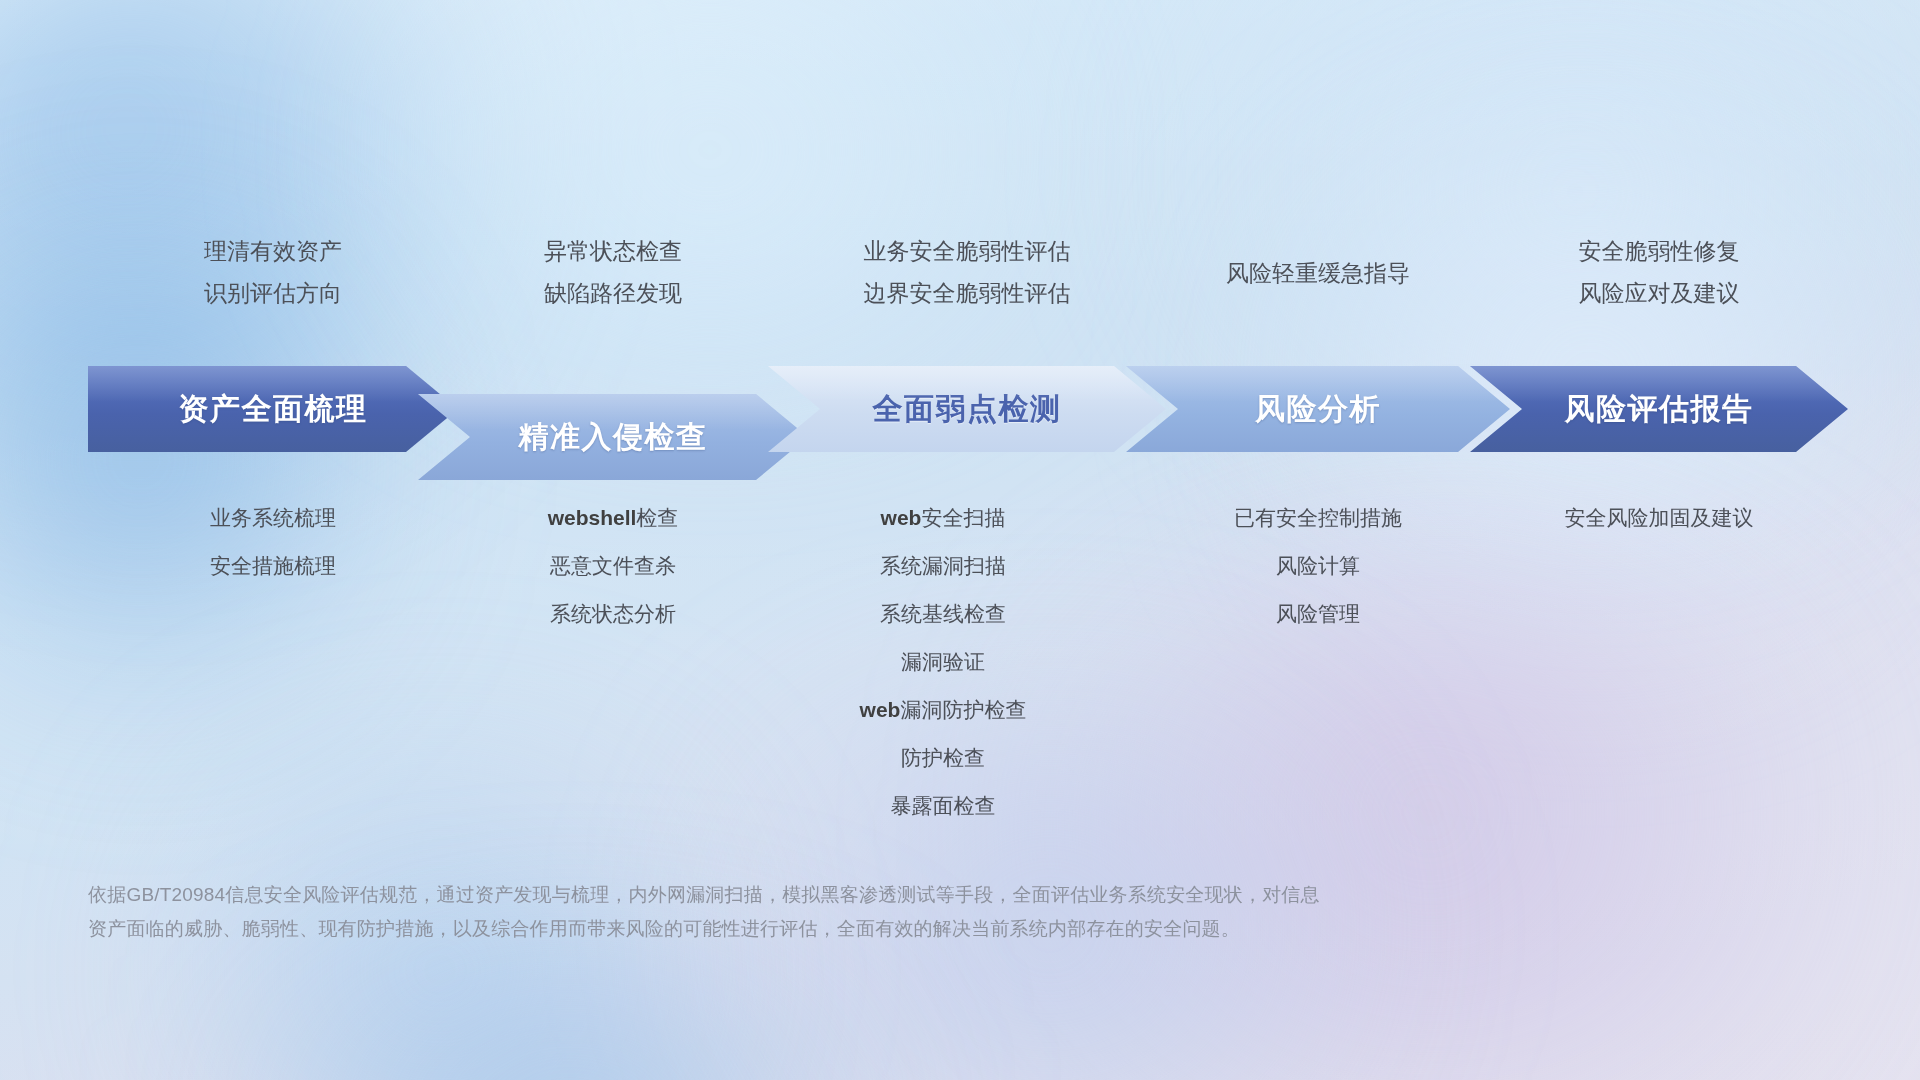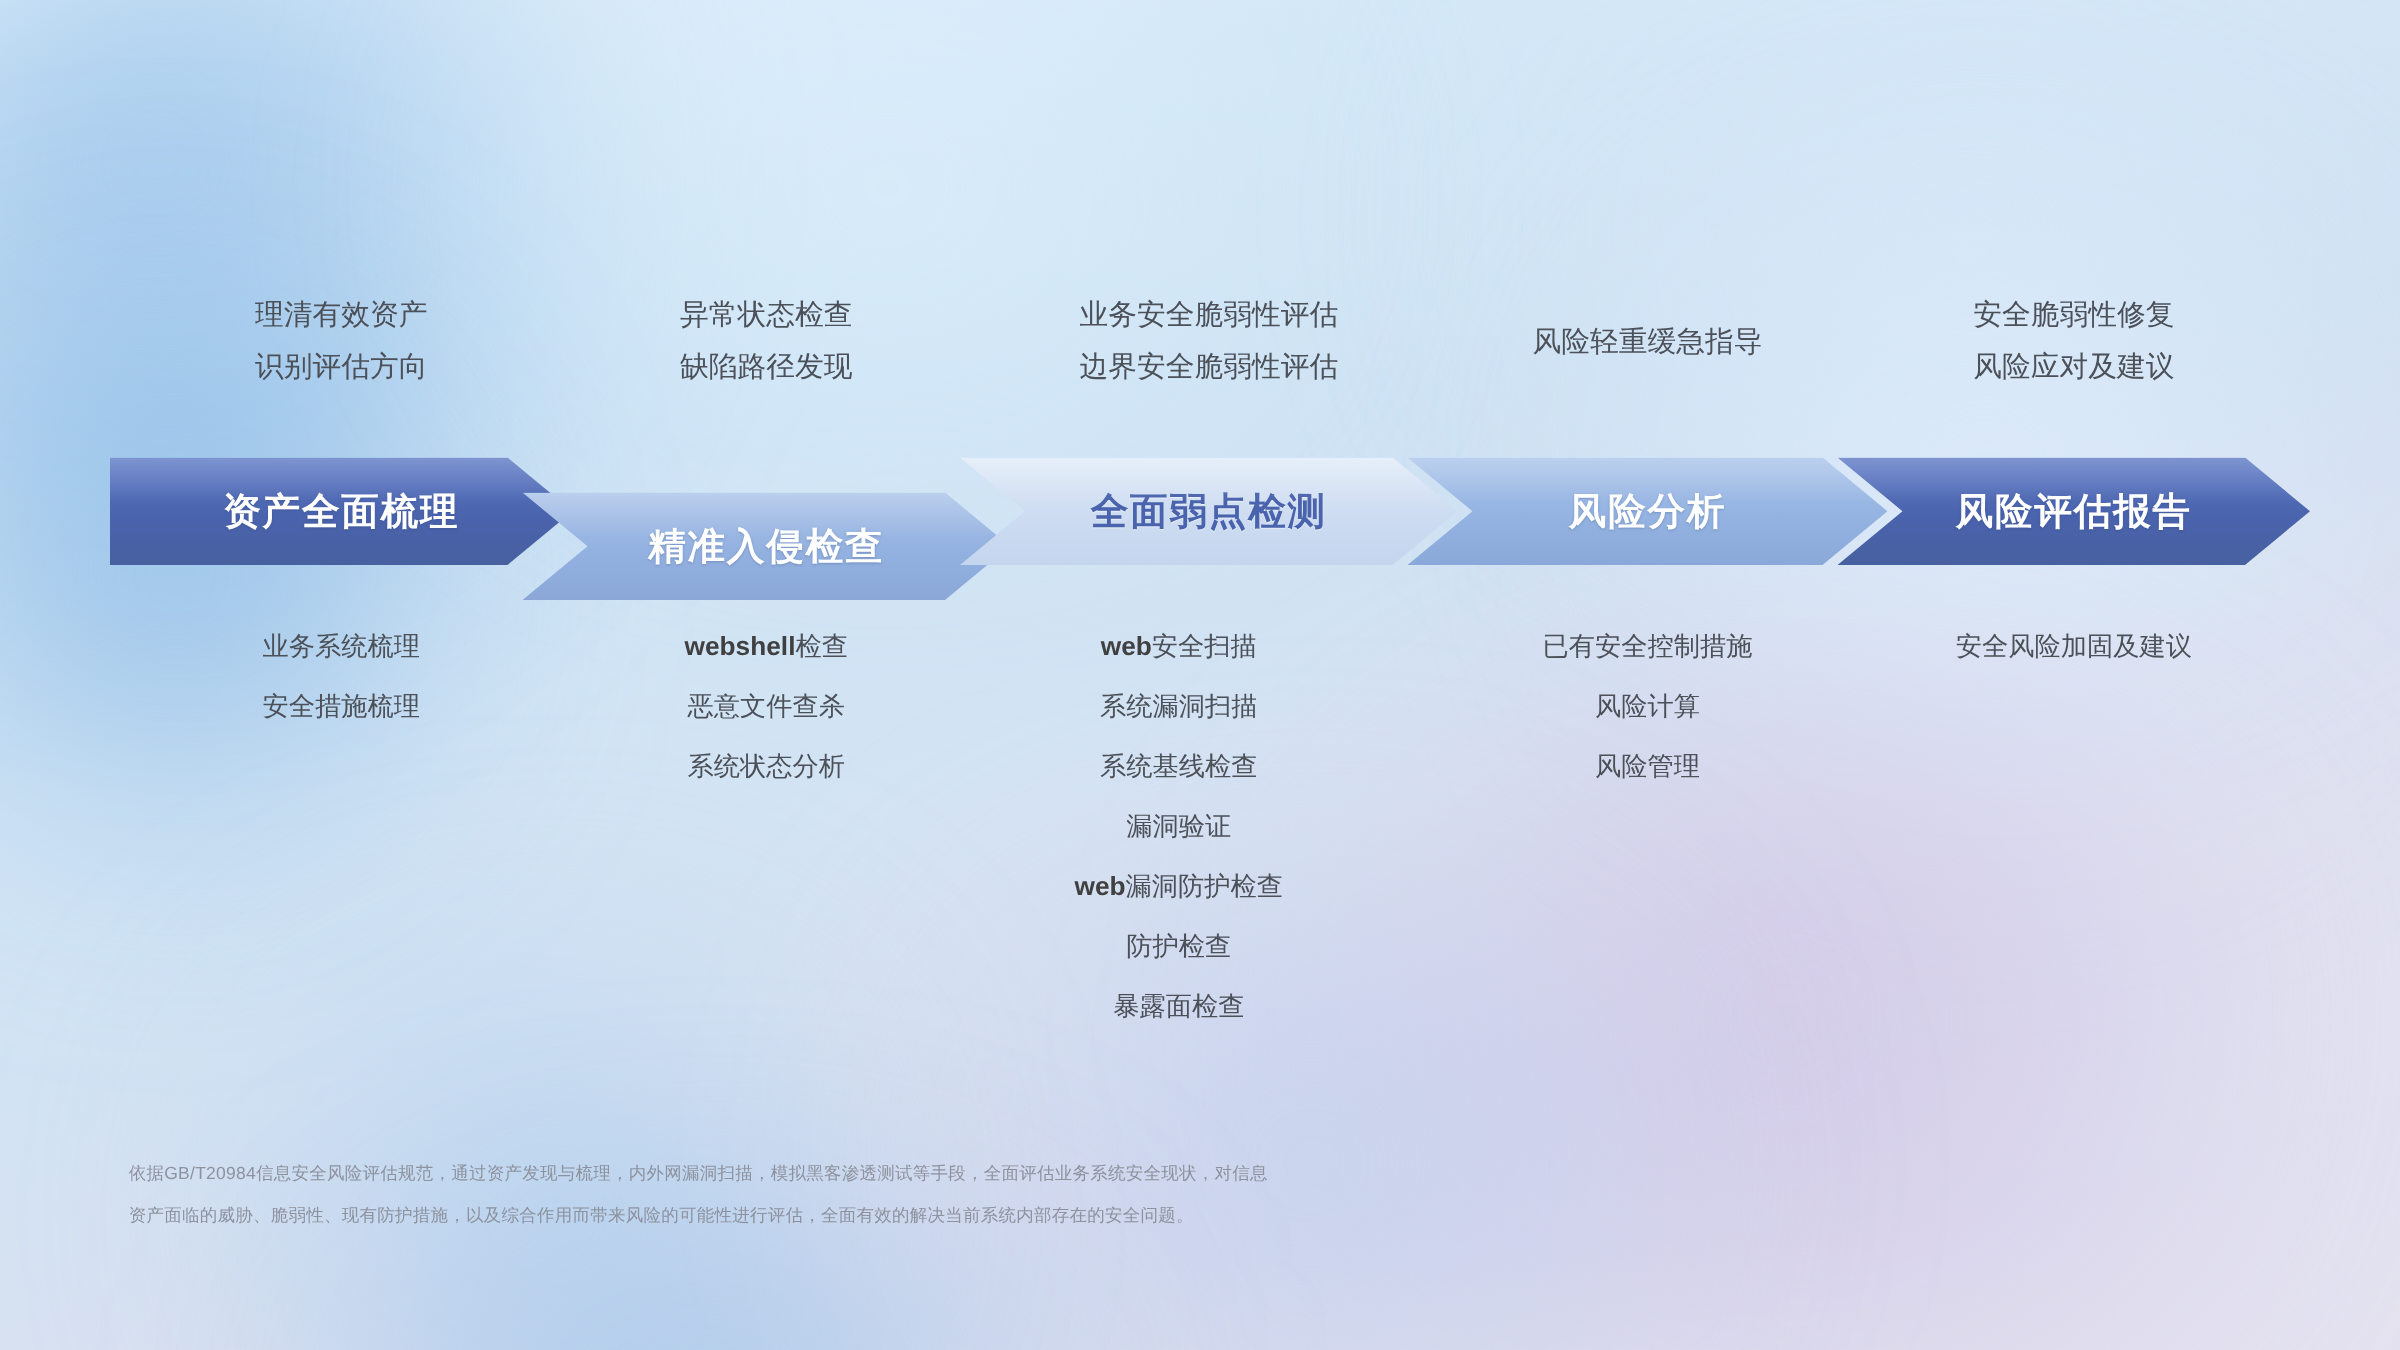--- a/index.html
+++ b/index.html
@@ -101,24 +101,23 @@
   }
   .listcol .it b{font-weight:bold;color:#404040;}
   .lc1{left:0;width:370px;}
   .lc2{left:330px;width:390px;}
   .lc3{left:656px;width:398px;}
   .lc4{left:1038px;width:384px;}
   .lc5{left:1382px;width:378px;}
 
   
   .footer{
-    position:absolute;left:103px;top:878px;width:1720px;
-    font-size:14px;line-height:34px;color:#8d929e;
+    position:absolute;left:88px;top:878px;width:1720px;
+    font-size:19px;line-height:34px;color:#8d929e;
     letter-spacing:.2px;
-    margin-top:43px;
   }
   .footer .ln{display:block;}
 </style>
 </head>
 <body>
 
 <div class="bg bg-base"></div>
 <div class="bg">
   <div class="bg-blob blob-a"></div>
   <div class="bg-blob blob-b"></div>

